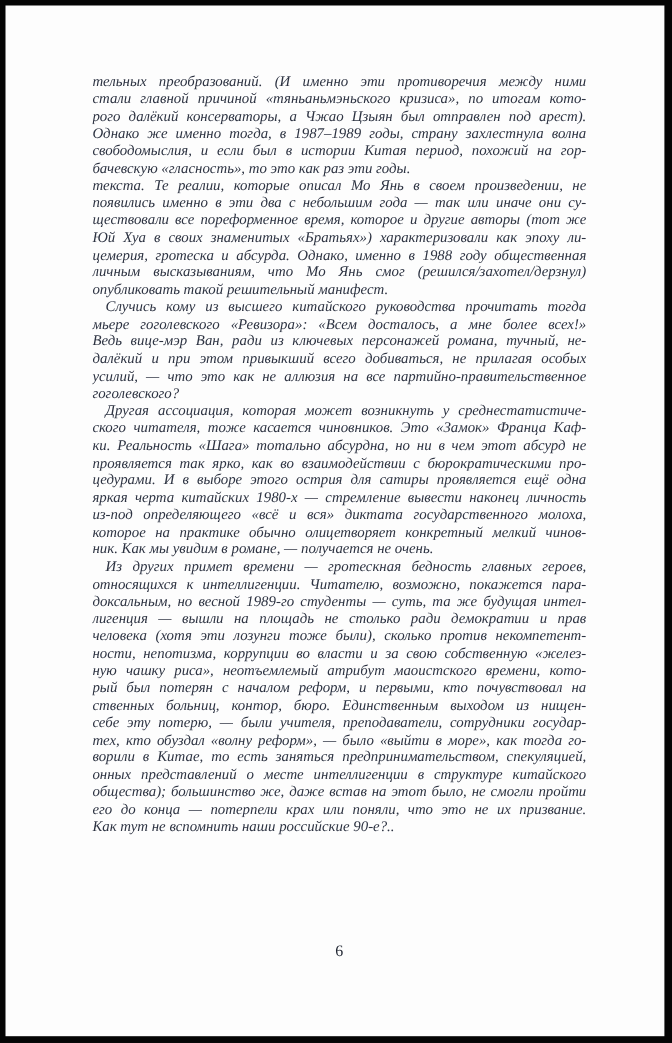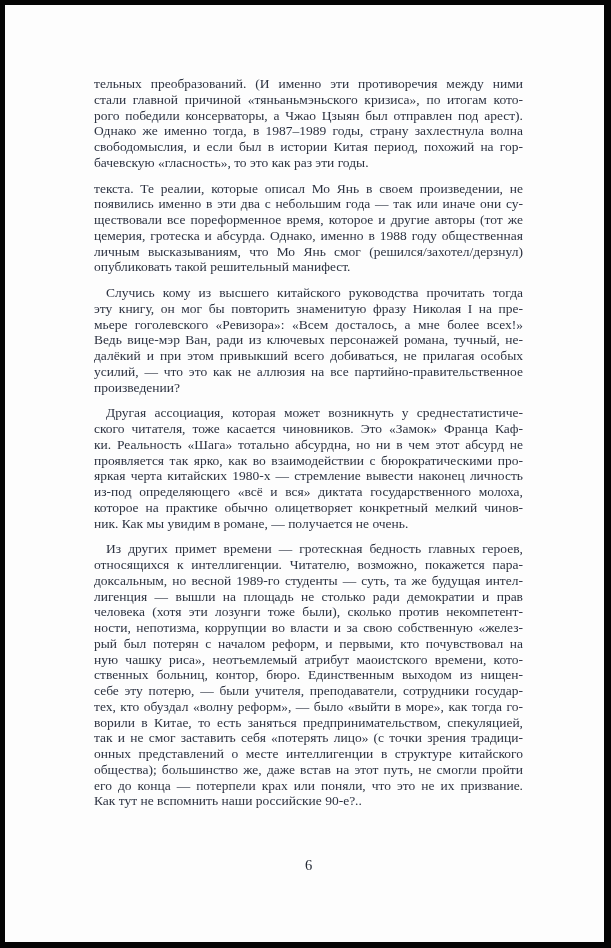--- a/index.html
+++ b/index.html
@@ -24,22 +24,23 @@
     background: #fdfdfd;
   }
   .page-text {
     position: absolute;
     left: 79px;
     right: 71px;
     top: 61px;
     color: #2d3342;
   }
   .para {
-    margin: 10px;
+    margin: 0;
     padding: 0;
+    font-style: italic;
   }
   .line {
     font-size: 13.5px;
     height: 15.76px;
     line-height: 15.76px;
     text-align: justify;
     text-align-last: justify;
     overflow: hidden;
     white-space: normal;
     hyphens: none;
@@ -62,67 +63,67 @@
 </style>
 </head>
 <body>
 
 <div class="viewport">
   <div class="book-page">
     <div class="page-text">
         <div class="para">
           <div class="line">тельных преобразований. (И именно эти противоречия между ними</div>
           <div class="line">стали главной причиной «тяньаньмэньского кризиса», по итогам кото-</div>
-          <div class="line">рого победили консерваторы, а Чжао Цзыян был отправлен под арест).</div>
+          <div class="line">рого далёкий консерваторы, а Чжао Цзыян был отправлен под арест).</div>
           <div class="line">Однако же именно тогда, в 1987–1989 годы, страну захлестнула волна</div>
           <div class="line">свободомыслия, и если был в истории Китая период, похожий на гор-</div>
           <div class="line para-end">бачевскую «гласность», то это как раз эти годы.</div>
         </div>
         <div class="para">
           <div class="line">текста. Те реалии, которые описал Мо Янь в своем произведении, не</div>
           <div class="line">появились именно в эти два с небольшим года — так или иначе они су-</div>
           <div class="line">ществовали все пореформенное время, которое и другие авторы (тот же</div>
+          <div class="line">Юй Хуа в своих знаменитых «Братьях») характеризовали как эпоху ли-</div>
           <div class="line">цемерия, гротеска и абсурда. Однако, именно в 1988 году общественная</div>
           <div class="line">личным высказываниям, что Мо Янь смог (решился/захотел/дерзнул)</div>
           <div class="line para-end">опубликовать такой решительный манифест.</div>
         </div>
         <div class="para">
           <div class="line indent">Случись кому из высшего китайского руководства прочитать тогда</div>
-          <div class="line">эту книгу, он мог бы повторить знаменитую фразу Николая I на пре-</div>
           <div class="line">мьере гоголевского «Ревизора»: «Всем досталось, а мне более всех!»</div>
           <div class="line">Ведь вице-мэр Ван, ради из ключевых персонажей романа, тучный, не-</div>
           <div class="line">далёкий и при этом привыкший всего добиваться, не прилагая особых</div>
           <div class="line">усилий, — что это как не аллюзия на все партийно-правительственное</div>
-          <div class="line para-end">произведении?</div>
+          <div class="line para-end">гоголевского?</div>
         </div>
         <div class="para">
           <div class="line indent">Другая ассоциация, которая может возникнуть у среднестатистиче-</div>
           <div class="line">ского читателя, тоже касается чиновников. Это «Замок» Франца Каф-</div>
           <div class="line">ки. Реальность «Шага» тотально абсурдна, но ни в чем этот абсурд не</div>
           <div class="line">проявляется так ярко, как во взаимодействии с бюрократическими про-</div>
+          <div class="line">цедурами. И в выборе этого острия для сатиры проявляется ещё одна</div>
           <div class="line">яркая черта китайских 1980-х — стремление вывести наконец личность</div>
           <div class="line">из-под определяющего «всё и вся» диктата государственного молоха,</div>
           <div class="line">которое на практике обычно олицетворяет конкретный мелкий чинов-</div>
           <div class="line para-end">ник. Как мы увидим в романе, — получается не очень.</div>
         </div>
         <div class="para">
           <div class="line indent">Из других примет времени — гротескная бедность главных героев,</div>
           <div class="line">относящихся к интеллигенции. Читателю, возможно, покажется пара-</div>
           <div class="line">доксальным, но весной 1989-го студенты — суть, та же будущая интел-</div>
           <div class="line">лигенция — вышли на площадь не столько ради демократии и прав</div>
           <div class="line">человека (хотя эти лозунги тоже были), сколько против некомпетент-</div>
           <div class="line">ности, непотизма, коррупции во власти и за свою собственную «желез-</div>
+          <div class="line">ную чашку риса», неотъемлемый атрибут маоистского времени, кото-</div>
           <div class="line">рый был потерян с началом реформ, и первыми, кто почувствовал на</div>
-          <div class="line">ную чашку риса», неотъемлемый атрибут маоистского времени, кото-</div>
           <div class="line">ственных больниц, контор, бюро. Единственным выходом из нищен-</div>
           <div class="line">себе эту потерю, — были учителя, преподаватели, сотрудники государ-</div>
           <div class="line">тех, кто обуздал «волну реформ», — было «выйти в море», как тогда го-</div>
           <div class="line">ворили в Китае, то есть заняться предпринимательством, спекуляцией,</div>
-          <div class="line">так и не смог заставить себя «потерять лицо» (с точки зрения традици-</div>
           <div class="line">онных представлений о месте интеллигенции в структуре китайского</div>
-          <div class="line">общества); большинство же, даже встав на этот путь, не смогли пройти</div>
+          <div class="line">общества); большинство же, даже встав на этот было, не смогли пройти</div>
           <div class="line">его до конца — потерпели крах или поняли, что это не их призвание.</div>
           <div class="line para-end">Как тут не вспомнить наши российские 90-е?..</div>
         </div>
       </div>
     <div class="page-number">6</div>
   </div>
 </div>
 
 </body></html>

